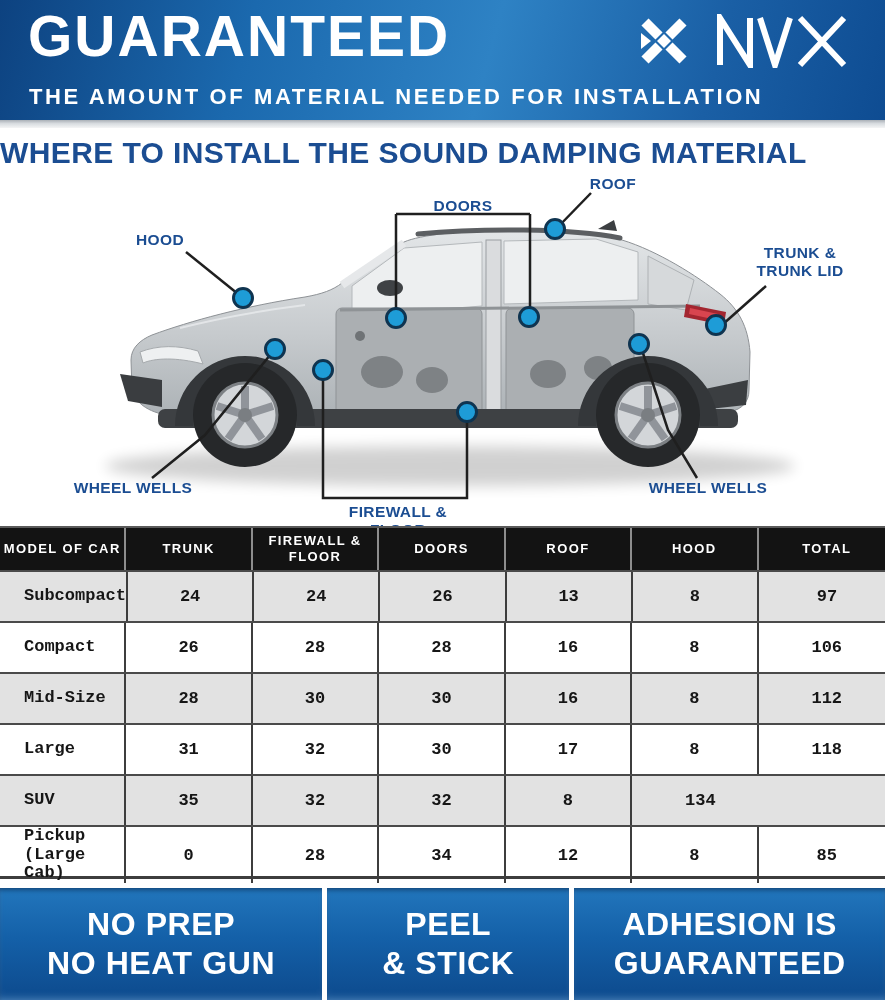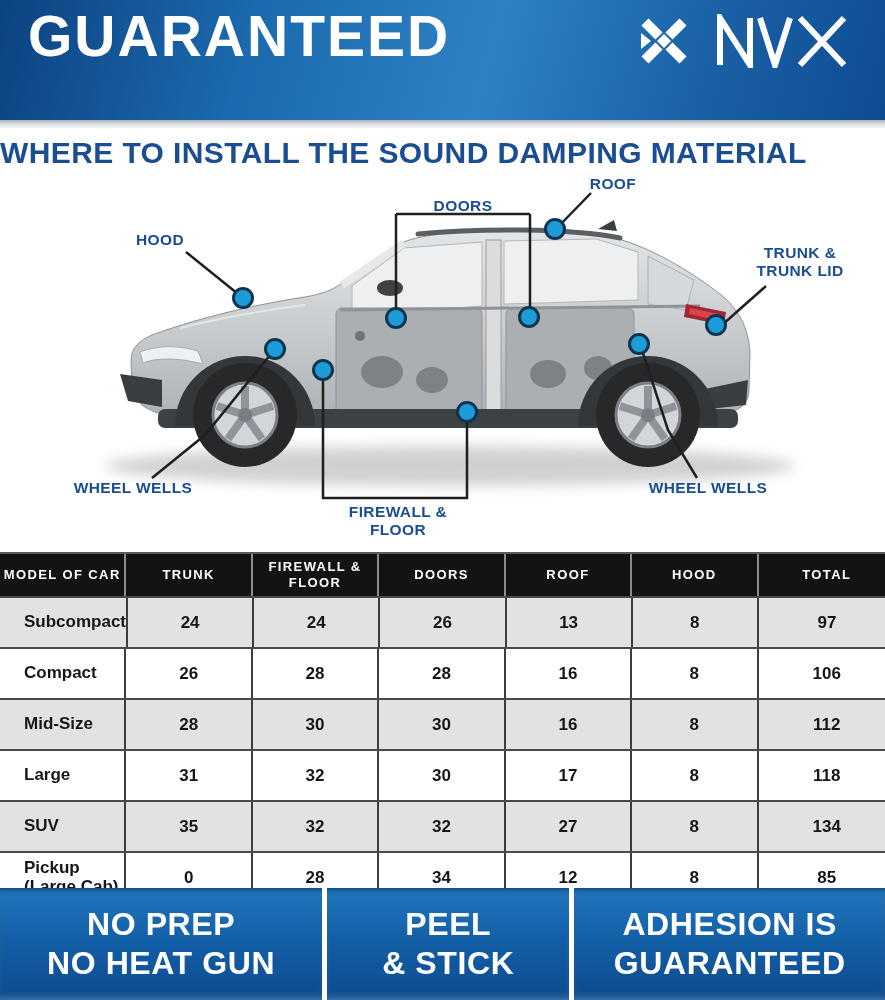--- a/index.html
+++ b/index.html
@@ -39,32 +39,32 @@
     letter-spacing:0.4px;text-align:center;line-height:1.15;white-space:pre-line;
   }
   .cl-hood{left:110px;top:103px;width:100px;}
   .cl-doors{left:413px;top:69px;width:100px;}
   .cl-roof{left:563px;top:47px;width:100px;}
   .cl-trunk{left:738px;top:116px;width:124px;}
   .cl-wwl{left:53px;top:351px;width:160px;}
   .cl-wwr{left:628px;top:351px;width:160px;}
   .cl-firewall{left:328px;top:375px;width:140px;}
   
-  .table{position:absolute;left:0;top:552px;width:885px;border-bottom:3px solid #3d3d3d;}
+  .table{position:absolute;left:0;top:526px;width:885px;border-bottom:3px solid #3d3d3d;}
   .trow{display:grid;grid-template-columns:repeat(7,1fr);}
   .trow.head{background:#131313;height:42px;border-top:2px solid #5a5a5a;}
   .trow.head .cell{
     color:#ffffff;font-size:13px;font-weight:700;letter-spacing:1.4px;
     border-right:2px solid #8d8d8d;white-space:pre-line;text-align:center;line-height:1.25;
   }
   .trow.data{height:49px;border-top:2px solid #4a4a4a;}
   .trow.data:first-of-type{border-top:none;}
   .cell{display:flex;align-items:center;justify-content:center;}
   .trow.data .cell{
-    font-size:17px;font-weight:700;color:#161616;border-right:2px solid #3d3d3d;
+    font-size:17px;font-weight:700;color:#161616;border-right:2px solid #3d3d3d;font-family:Liberation Mono, monospace;
   }
   .cell:last-child{border-right:none !important;padding-left:10px;}
   .cell.model{
     justify-content:flex-start;padding-left:24px;font-size:16px;
     white-space:pre-line;line-height:1.1;text-align:left;
   }
   .row-gray{background:#e2e2e2;}
   .row-white{background:#ffffff;}
   
   .footer{position:absolute;left:0;top:888px;width:885px;height:112px;background:#ffffff;display:flex;gap:5px;}
@@ -96,20 +96,21 @@
         <polygon points="4,19 14,27 4,35" fill="#ffffff"></polygon>
       </svg>
       <svg width="158" height="54" viewBox="0 0 132 54">
         <g stroke="#ffffff" stroke-width="6" fill="none" stroke-miterlimit="12">
           <polyline points="4,51 4,4 34,51 34,4"></polyline>
           <polyline points="44,4 59,51 74,4"></polyline>
           <path d="M84 4 L128 51 M128 4 L84 51"></path>
         </g>
       </svg>
     </div>
+    <div class="header-subtitle">THE AMOUNT OF MATERIAL NEEDED FOR INSTALLATION</div>
   </div>
 
   <div class="divider"></div>
 
   <div class="diagram">
 
     <svg class="car-svg" viewBox="0 0 885 424">
       <defs>
         <linearGradient id="bodyGrad" x1="0" y1="0" x2="0" y2="1">
           <stop offset="0" stop-color="#e3e6e8"></stop>
@@ -271,21 +272,20 @@
       <div class="cell">17</div>
       <div class="cell">8</div>
       <div class="cell">118</div>
     </div>
 
     <div class="trow data row-gray">
       <div class="cell model">SUV</div>
       <div class="cell">35</div>
       <div class="cell">32</div>
       <div class="cell">32</div>
-      <div class="cell">27</div>
       <div class="cell">8</div>
       <div class="cell">134</div>
     </div>
 
     <div class="trow data row-white">
       <div class="cell model">Pickup
 (Large Cab)</div>
       <div class="cell">0</div>
       <div class="cell">28</div>
       <div class="cell">34</div>

